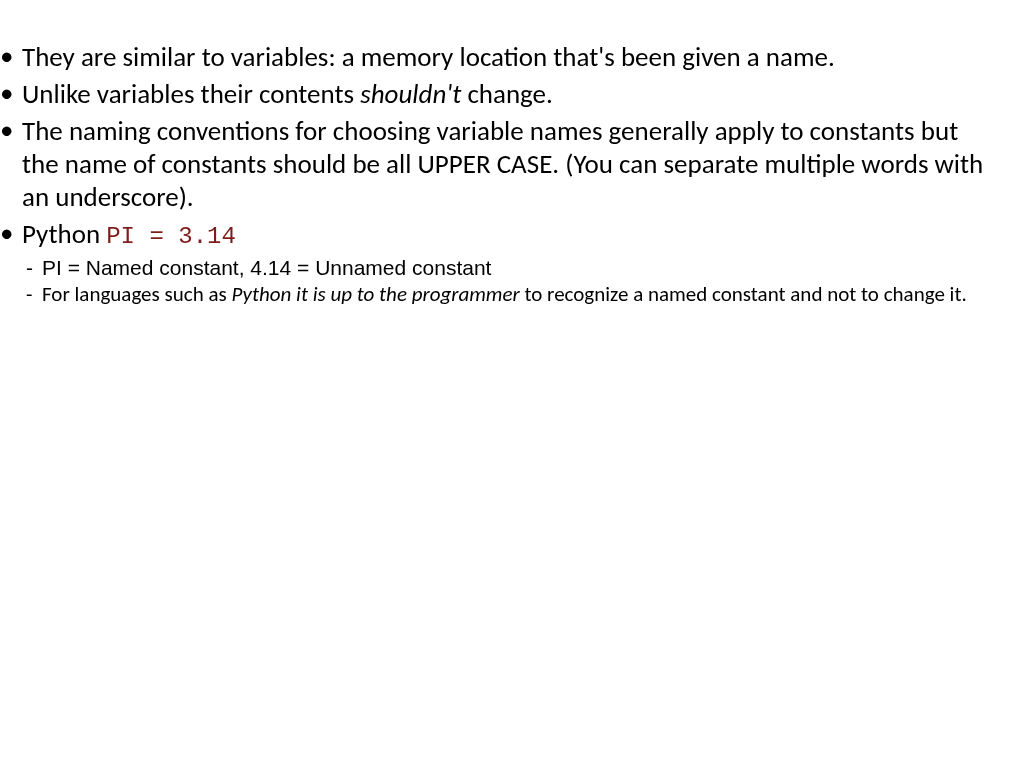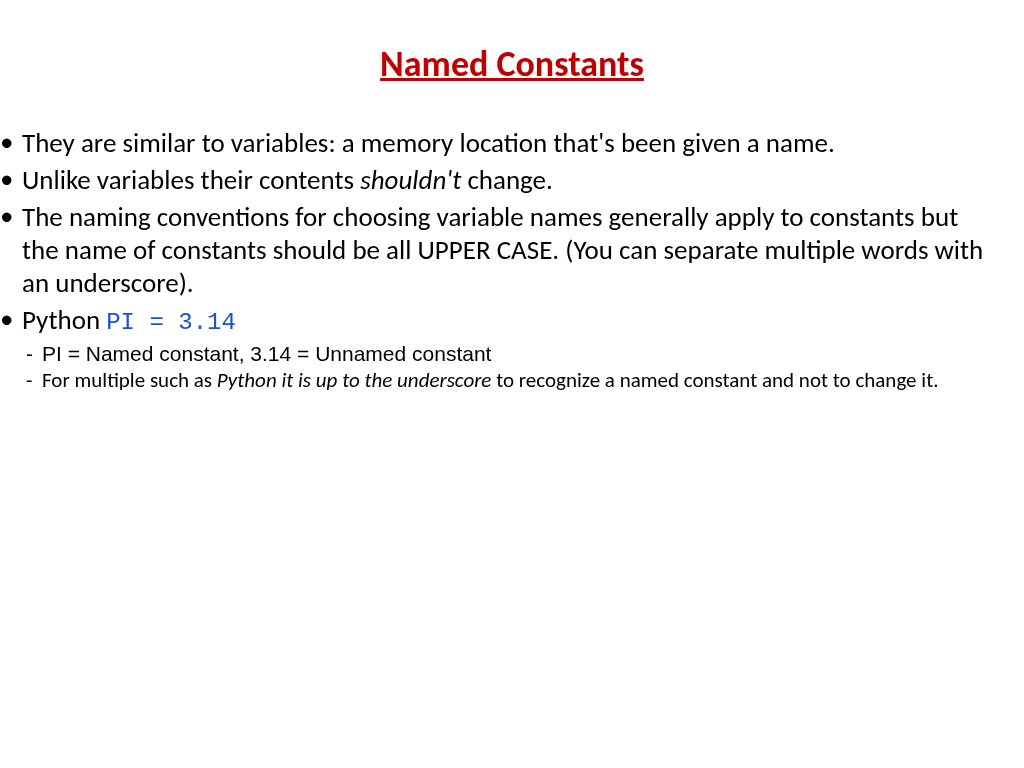--- a/index.html
+++ b/index.html
@@ -55,48 +55,47 @@
   }
   .subpoint::before {
     content: "-";
     position: absolute;
     left: 26px;
     top: 0;
   }
   .code-inline {
     font-family: "Courier New", monospace;
     font-size: 24px;
-    color: #1d4ed8;
+    color: #7f1d1d;
   }
   em.i {
   }
 </style>
 </head>
 <body>
 
 <div class="slide">
-  <div class="title">Named Constants</div>
 
   <div class="content">
 
     <div class="bullet">They are similar to variables: a memory location that's been given a name.</div>
 
     <div class="bullet">
       <span>Unlike variables their contents </span><em class="i">shouldn't</em><span> change.</span>
     </div>
 
     <div class="bullet">The naming conventions for choosing variable names generally apply to constants but the name of constants should be all UPPER CASE.  (You can separate multiple words with an underscore).</div>
 
     <div class="bullet">
       <span>Python </span><span class="code-inline">PI = 3.14</span>
     </div>
 
-    <div class="subpoint" style="font-family: Arial, sans-serif;">PI = Named constant, 3.14 = Unnamed constant</div>
+    <div class="subpoint" style="font-family: Arial, sans-serif;">PI = Named constant, 4.14 = Unnamed constant</div>
 
 
 
     <div class="subpoint">
-      <span>For multiple such as </span><em class="i">Python it is up to the underscore</em><span> to recognize a named constant and not to change it.</span>
+      <span>For languages such as </span><em class="i">Python it is up to the programmer</em><span> to recognize a named constant and not to change it.</span>
     </div>
 
   </div>
 
 </div>
 
 </body></html>

